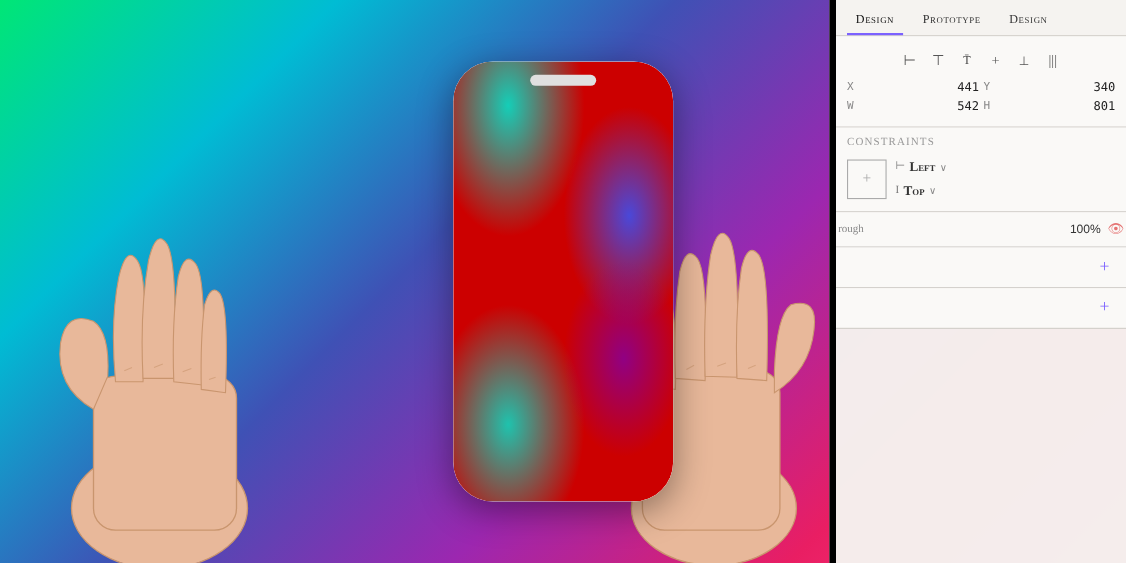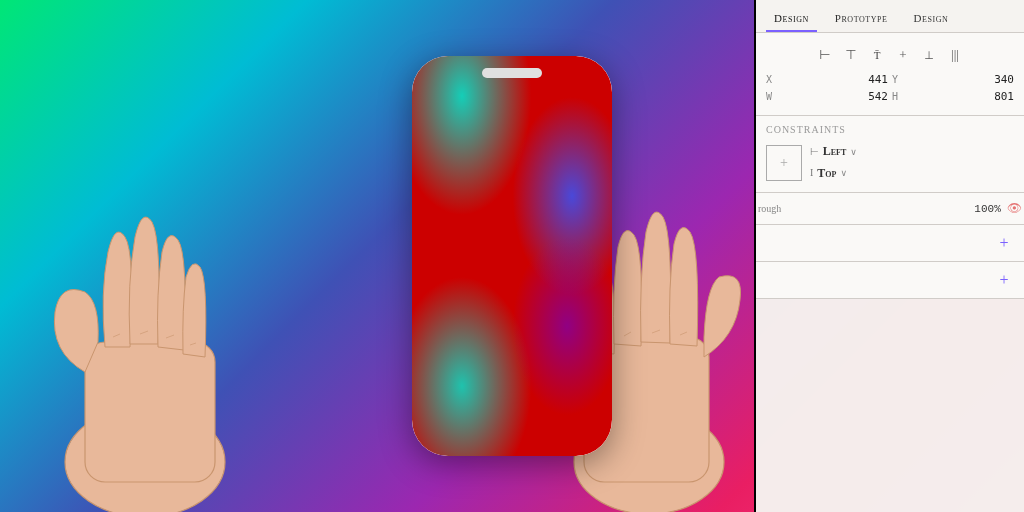--- a/index.html
+++ b/index.html
@@ -132,21 +132,21 @@
     .panel {
       position: absolute;
       right: 0;
       top: 0;
       width: 270px;
       height: 512px;
       background: rgba(245, 243, 240, 0.97);
       z-index: 10;
       display: flex;
       flex-direction: column;
-      border-left: 2px solid #000000;
+      border-left: 6px solid #000000;
     }
 
     
     .panel-tabs {
       display: flex;
       border-bottom: 1px solid #d0ccc8;
       background: #f5f3f0;
       padding: 8px 10px 0;
       gap: 10px;
     }
@@ -305,21 +305,21 @@
 
     .opacity-label {
       font-size: 10px;
       color: #888;
       flex: 1;
     }
 
     .opacity-value {
       font-size: 11px;
       color: #333;
-      font-family: Liberation Mono, monospace;
+      font-family: Liberation Sans, sans-serif;
       margin-left: 43px;
     }
 
     .eye-icon {
       font-size: 12px;
       color: #e57373;
       cursor: pointer;
     }
 
     

